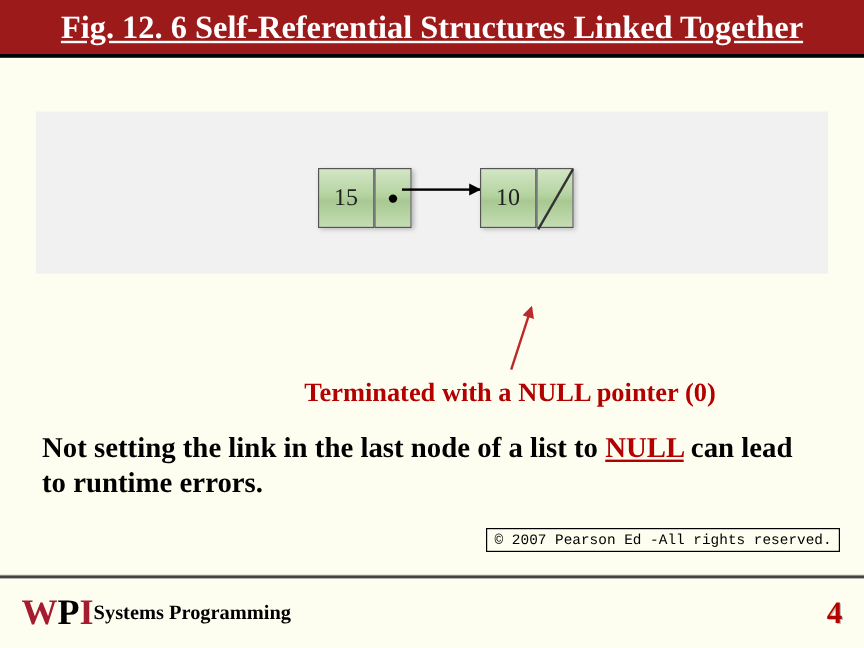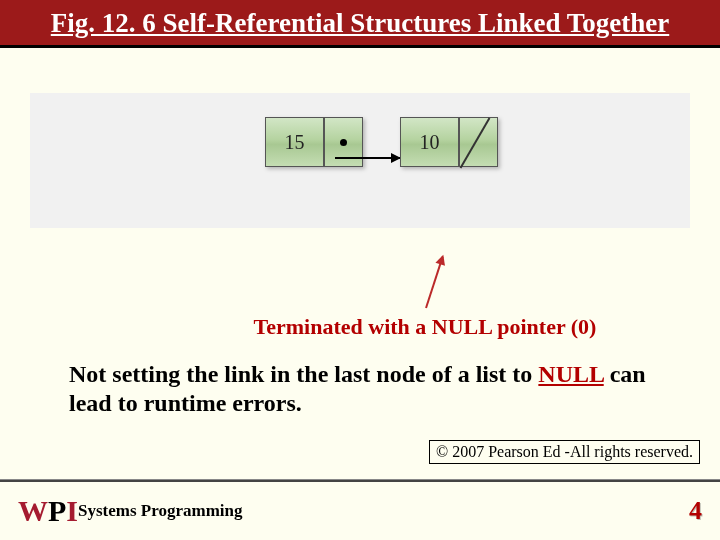--- a/index.html
+++ b/index.html
@@ -25,22 +25,22 @@
     text-decoration: underline;
   }
   .diagram-area {
     background: #f1f1f1;
     margin: 45px 30px 0 30px;
     height: 135px;
     position: relative;
   }
   .node {
     position: absolute;
-    top: 24px;
-    width: 98px;
+    top: 47px;
+    width: 78px;
     height: 50px;
     display: flex;
     box-shadow: 2px 2px 4px rgba(0,0,0,0.25);
     justify-content: flex-end;
   }
   .node1 { left: 235px; }
   .node2 { left: 370px; }
   .cell {
     border: 1px solid #555;
     display: flex;
@@ -119,29 +119,28 @@
   }
   .body-text {
     position: absolute;
     top: 360px;
     left: 35px;
     right: 35px;
     font-size: 24px;
     font-weight: bold;
     color: #000;
     line-height: 1.2;
-    margin-left: 34px;
   }
   .body-text .null-word { color: #b30000; text-decoration: underline; }
   .copyright {
     position: absolute;
     right: 20px;
     top: 440px;
-    font-family: Liberation Serif, serif;
-    font-size: 16px;
+    font-family: Liberation Mono, monospace;
+    font-size: 12px;
     color: #000;
     border: 1px solid #000;
     padding: 2px 6px;
     background: #fefef0;
   }
   .footer {
     position: absolute;
     bottom: 0;
     left: 0;
     right: 0;

